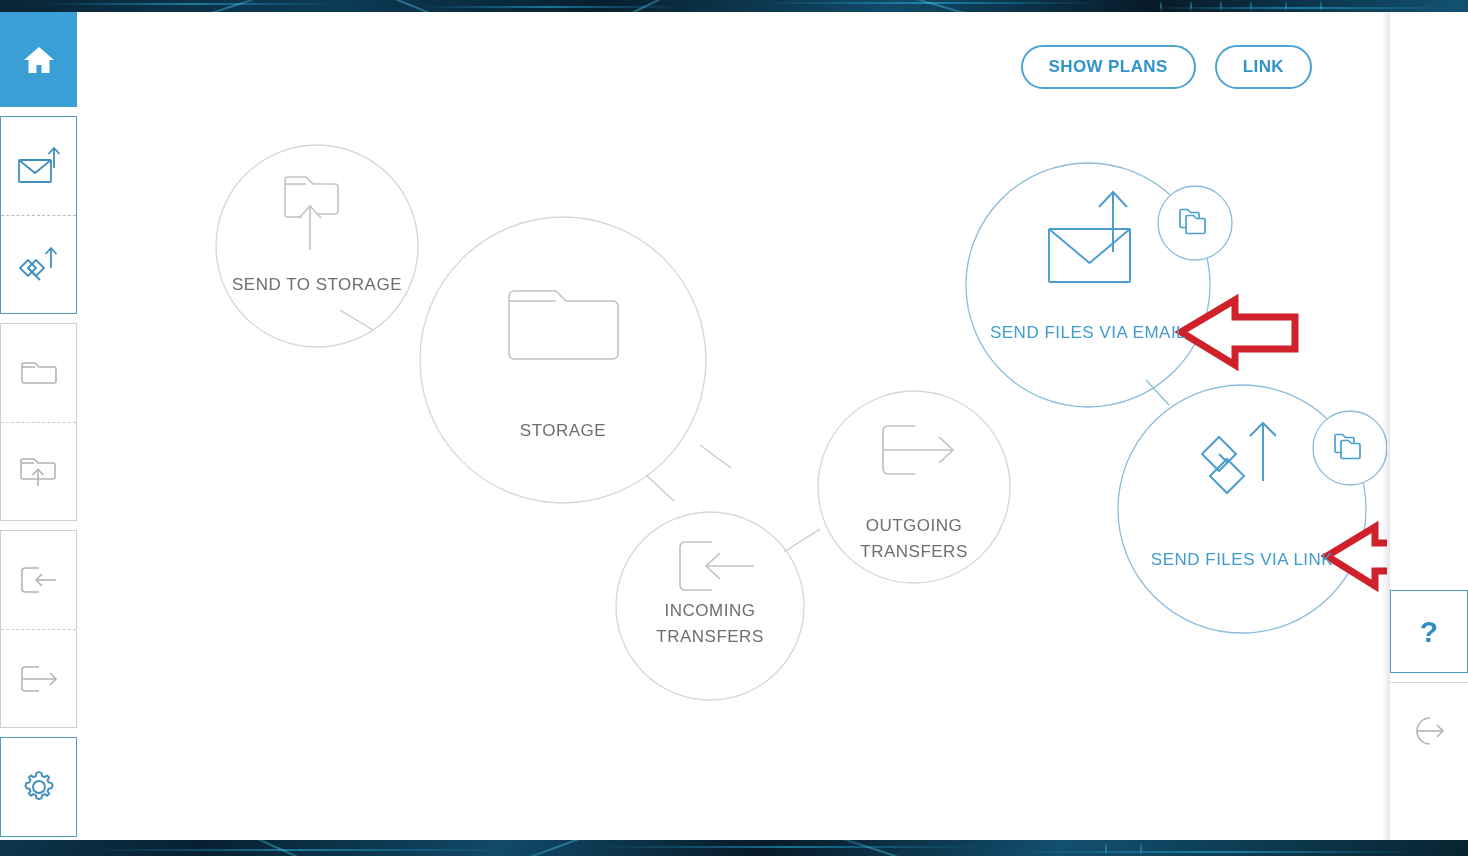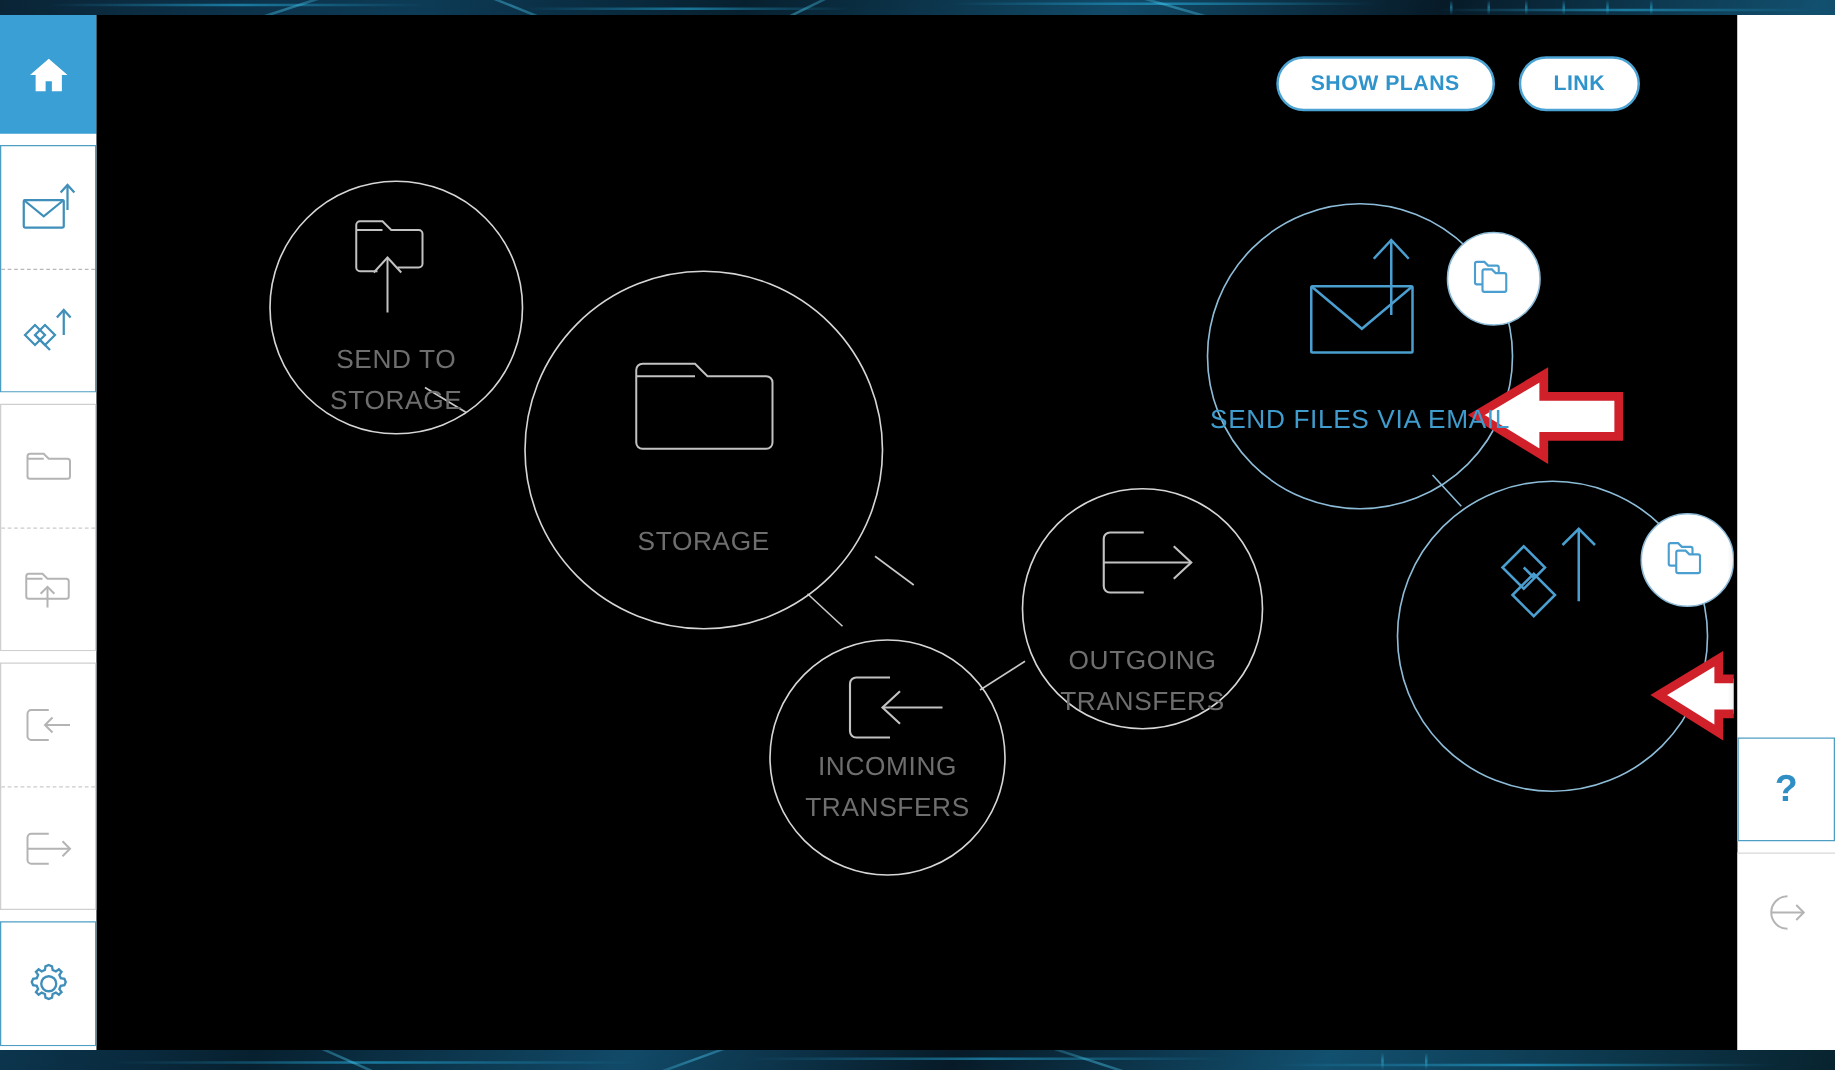--- a/index.html
+++ b/index.html
@@ -72,21 +72,21 @@
     height:95px;
     border:none;
   }
   .side-gap { height:9px; background:#fff; }
   .side-spacer { flex:1 1 auto; background:#fff; }
   .side-item svg { display:block; }
 
   
   #main {
     flex:1 1 auto;
-    background:#000000;
+    background:#ffffff;
     position:relative;
     overflow:hidden;
     text-decoration:underline;
   }
   #main::after{
     content:"";
     position:absolute; right:0; top:0; bottom:0; width:8px;
     background:linear-gradient(90deg, rgba(0,0,0,0), rgba(0,0,0,.10));
     pointer-events:none;
   }
@@ -112,21 +112,21 @@
     white-space:nowrap;
   }
 
   
   #diagram { position:absolute; left:0; top:0; width:1310px; height:828px; }
   #diagram svg { position:absolute; left:0; top:0; }
 
   .node-label {
     position:absolute;
     text-align:center;
-    font-size:21px;
+    font-size:17px;
     letter-spacing:.5px;
     line-height:1.55;
     pointer-events:none;
   }
   .node-label.grey  { color:#6e6e6e; }
   .node-label.blue  { color:#3f9ccd; }
 
   
   #right-sidebar {
     width:78px;
@@ -389,20 +389,21 @@
       <div class="node-label grey" style="left:140px; top:260px; width:200px;">SEND TO STORAGE</div>
 
       <div class="node-label grey" style="left:386px; top:406px; width:200px;">STORAGE</div>
 
       <div class="node-label grey" style="left:553px; top:586px; width:160px;">INCOMING<br>TRANSFERS</div>
 
       <div class="node-label grey" style="left:757px; top:501px; width:160px;">OUTGOING<br>TRANSFERS</div>
 
       <div class="node-label blue" style="left:891px; top:308px; width:240px;">SEND FILES VIA EMAIL</div>
 
+      <div class="node-label blue" style="left:1045px; top:535px; width:240px;">SEND FILES VIA LINK</div>
     </div>
   </main>
 
   <aside id="right-sidebar">
     <div class="r-fill"></div>
     <div class="r-help">?</div>
     <div class="r-gap"></div>
     <div class="r-logout">
       <span>
         <svg width="40" height="34" viewBox="0 0 40 34" fill="none" stroke="#b4b4b4" stroke-width="1.6">

